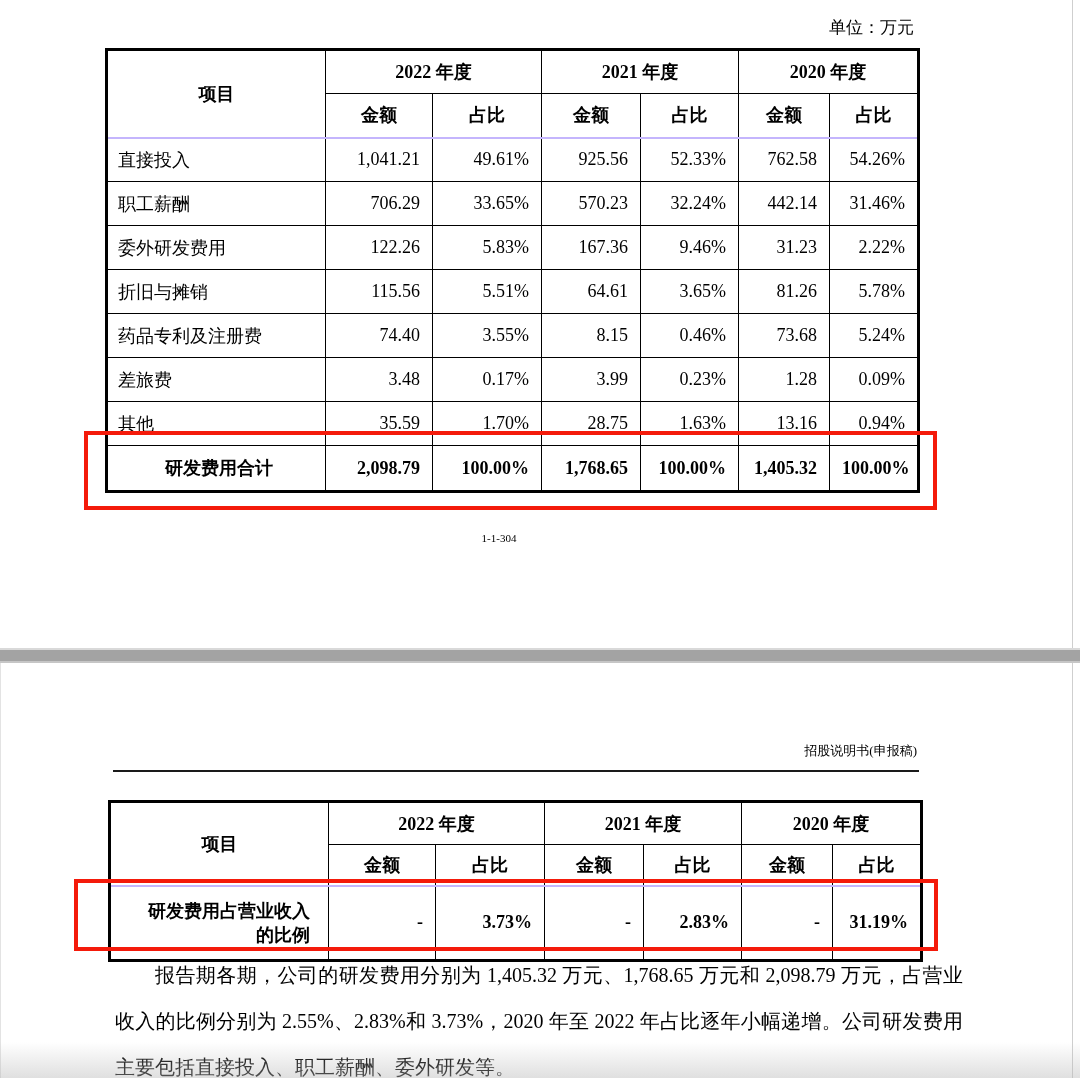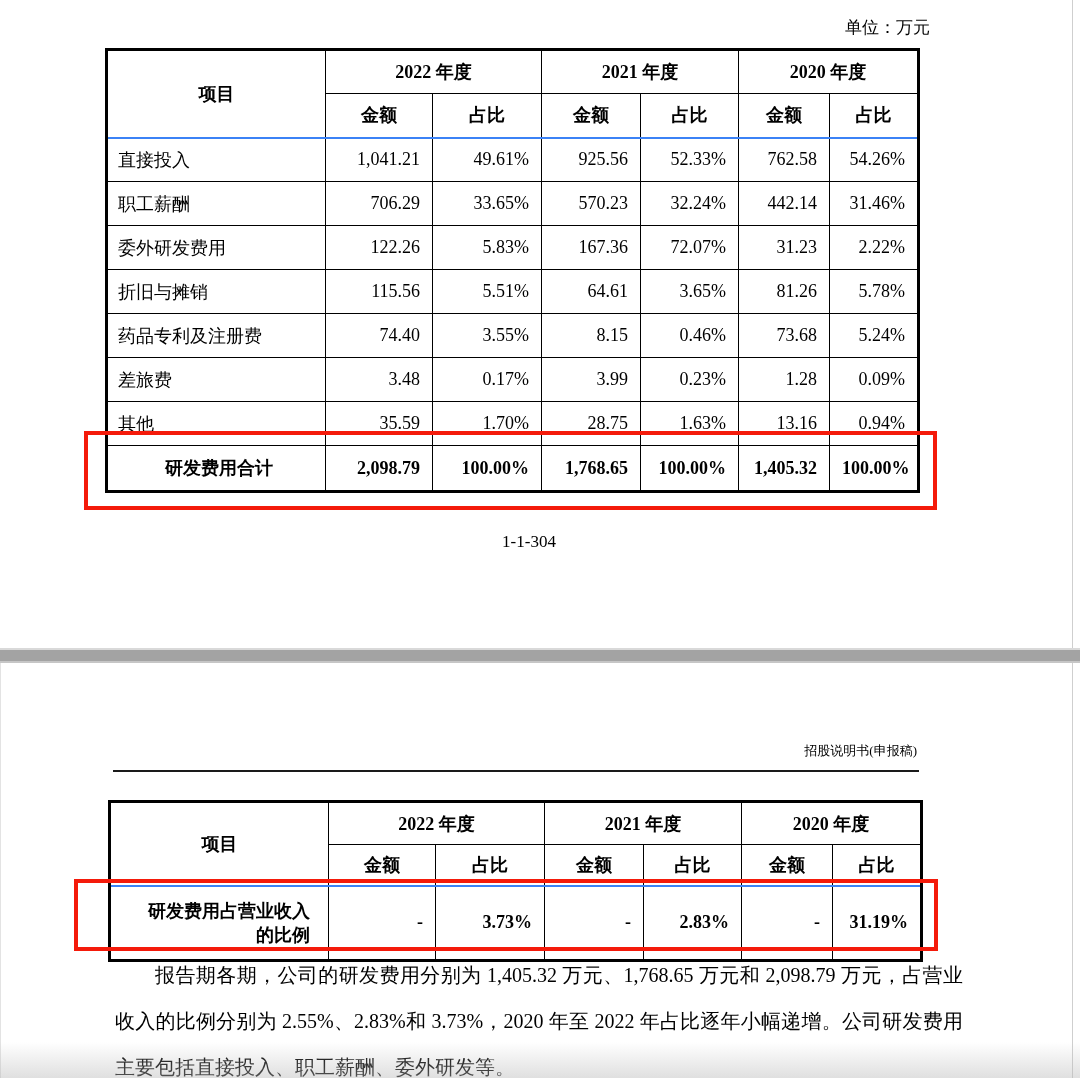--- a/index.html
+++ b/index.html
@@ -29,21 +29,21 @@
   }
   table.doc-table td.th {
     font-weight: bold;
     text-align: center;
     padding: 0 4px;
   }
   table.doc-table td.num { text-align: right; }
   table.doc-table td.label-cell { text-align: left; padding-left: 10px; }
   table.doc-table tr.total-row td { font-weight: bold; }
   table.doc-table td.center { text-align: center; padding-left: 17px; }
-  tr.first-data td { border-top: 2px solid #3b82f6; }
+  tr.first-data td { border-top: 2px solid #c4b5fd; }
 
   
   .t1 { left: 105px; top: 48px; width: 812px; }
   .t1 tr { height: 44px; }
   .t1 tr.total-row { height: 46px; }
 
   
   .t2 { left: 108px; top: 800px; width: 812px; }
   .t2 tr.hr1 { height: 43px; }
   .t2 tr.hr2 { height: 41px; }
@@ -54,38 +54,38 @@
     margin: 12px auto;
     white-space: normal;
     line-height: 1.35;
     text-align: right;
   }
 
   
   .unit-label {
     position: absolute;
     top: 16px;
-    right: 150px;
+    right: 166px;
     font-size: 17px;
   }
   .redbox {
     position: absolute;
     border: 4px solid #f41a0a;
     z-index: 5;
     background: transparent;
   }
   .rb1 { left: 84px; top: 431px; width: 845px; height: 71px; }
   .rb2 { left: 74px; top: 879px; width: 856px; height: 64px; }
   .pagenum {
     position: absolute;
-    left: 123px;
+    left: 93px;
     top: 532px;
     width: 812px;
     text-align: center;
-    font-size: 17px;
+    font-size: 11px;
   }
   .separator {
     position: absolute;
     left: 0; top: 648px;
     width: 1080px; height: 15px;
     z-index: 6;
   }
   .separator .s1 { height: 2px; background: #d9d9d9; }
   .separator .s2 { height: 11px; background: #a3a3a3; }
   .separator .s3 { height: 2px; background: #c6c6c6; }
@@ -186,21 +186,21 @@
         <td class="num">570.23</td>
         <td class="num">32.24%</td>
         <td class="num">442.14</td>
         <td class="num">31.46%</td>
       </tr>
       <tr>
         <td class="label-cell">委外研发费用</td>
         <td class="num">122.26</td>
         <td class="num">5.83%</td>
         <td class="num">167.36</td>
-        <td class="num">72.07%</td>
+        <td class="num">9.46%</td>
         <td class="num">31.23</td>
         <td class="num">2.22%</td>
       </tr>
       <tr>
         <td class="label-cell">折旧与摊销</td>
         <td class="num">115.56</td>
         <td class="num">5.51%</td>
         <td class="num">64.61</td>
         <td class="num">3.65%</td>
         <td class="num">81.26</td>

